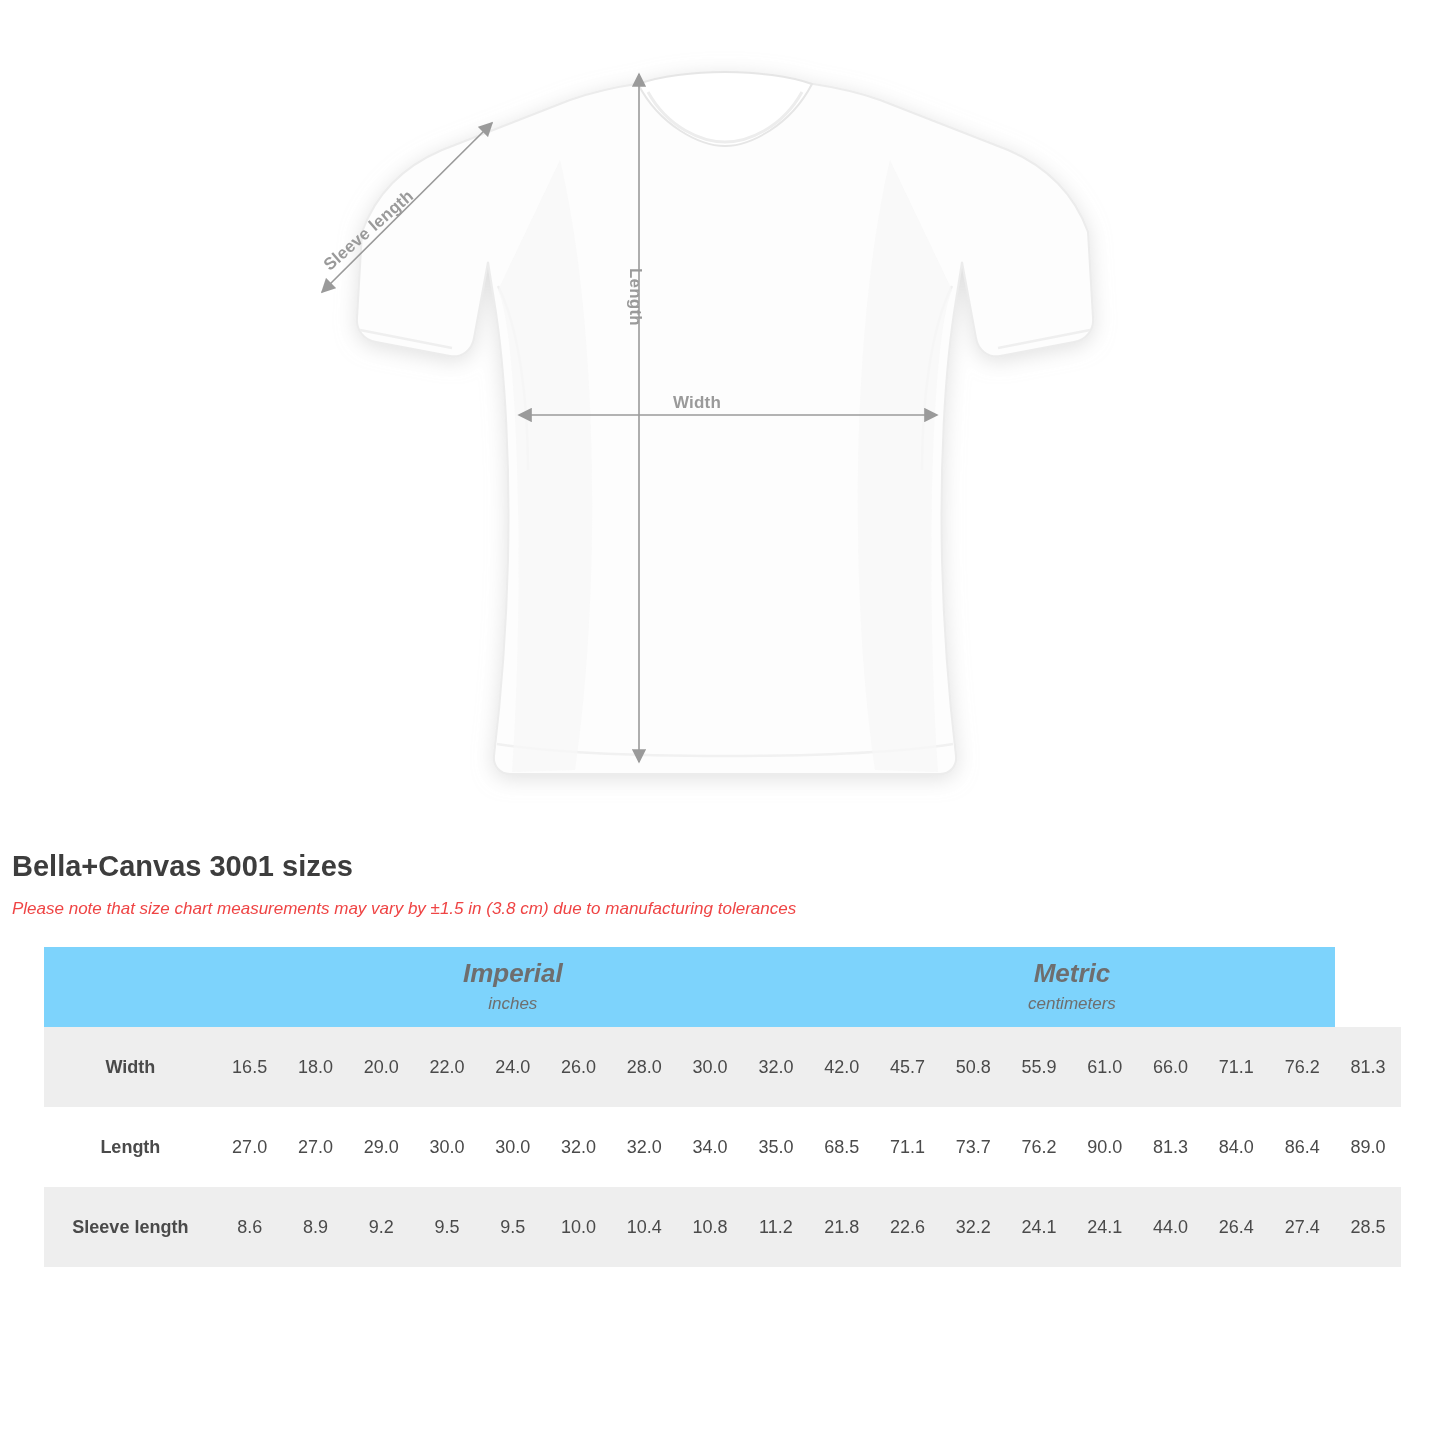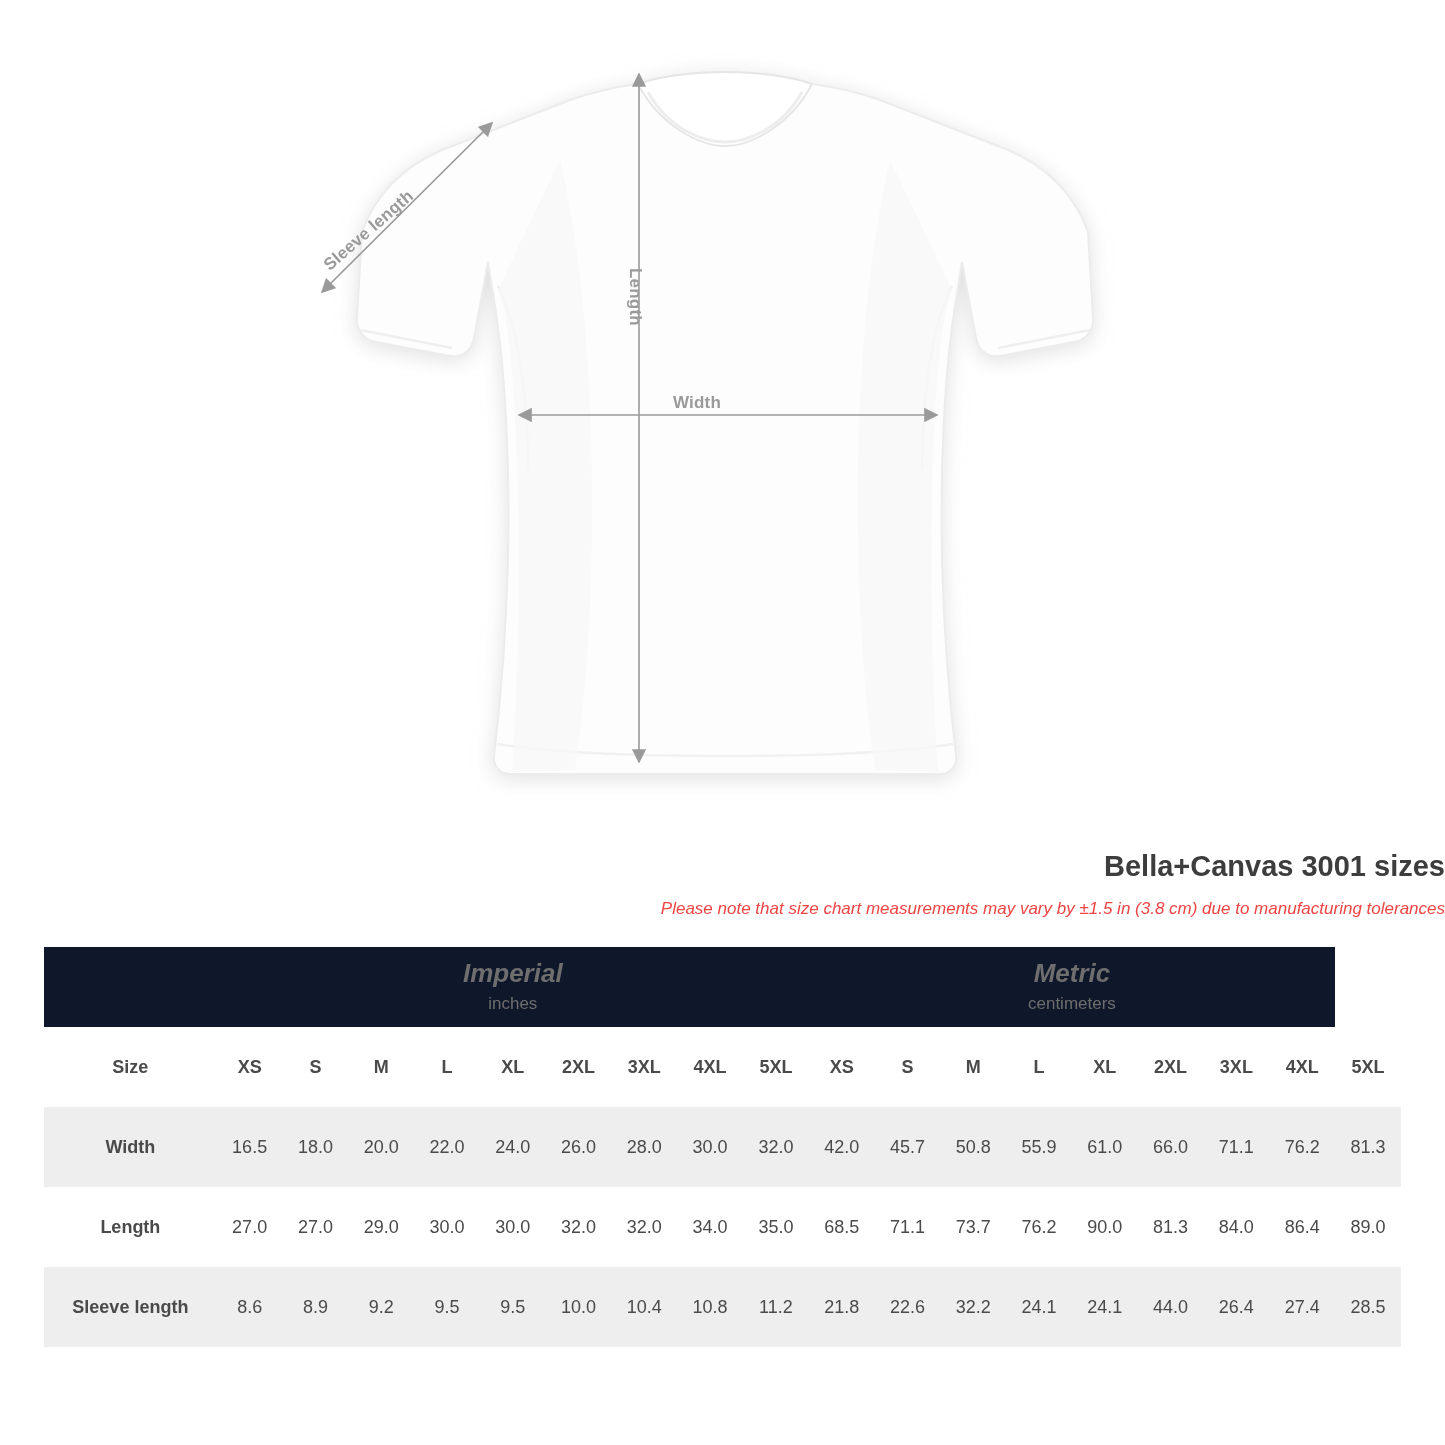--- a/index.html
+++ b/index.html
@@ -47,22 +47,23 @@
   }
   #label-sleeve {
     left: 333px;
     top: 255px;
     transform: rotate(-41deg);
     transform-origin: left bottom;
   }
 
   
   #title-block {
-    text-align: right;
+    text-align: left;
     margin-top: 30px;
+    margin-left: 12px;
   }
   #chart-title {
     font-size: 29px;
     font-weight: bold;
     color: #3d3d3d;
     margin: 0 0 16px 0;
   }
   #chart-note {
     font-size: 17px;
     font-style: italic;
@@ -86,33 +87,34 @@
   table.size-table th {
     text-align: center;
     vertical-align: middle;
     font-size: 18px;
     color: #4a4a4a;
     padding: 0;
     height: 80px;
     border: none;
   }
   .unit-head {
-    background: #0f172a;
+    background: #7dd3fc;
     height: 130px;
   }
   .unit-system {
     font-size: 26px;
     font-style: italic;
     font-weight: bold;
     color: #6e6e6e;
     display: block;
     line-height: 1.25;
   }
   .unit-unit {
     font-size: 17px;
+    font-style: italic;
     color: #6e6e6e;
     display: block;
     line-height: 1.6;
   }
   tr.row-size td {
     background: #ffffff;
   }
   tr.row-alt td {
     background: #eeeeee;
   }
@@ -243,41 +245,20 @@
         <td class="unit-head" colspan="9">
           <span class="unit-system">Imperial</span>
           <span class="unit-unit">inches</span>
         </td>
         <td class="unit-head" colspan="8">
           <span class="unit-system">Metric</span>
           <span class="unit-unit">centimeters</span>
         </td>
       </tr>
 
-      <tr class="row-size">
-        <td class="rowhead">Size</td>
-        <td class="sizecol">XS</td>
-        <td class="sizecol">S</td>
-        <td class="sizecol">M</td>
-        <td class="sizecol">L</td>
-        <td class="sizecol">XL</td>
-        <td class="sizecol">2XL</td>
-        <td class="sizecol">3XL</td>
-        <td class="sizecol">4XL</td>
-        <td class="sizecol">5XL</td>
-        <td class="sizecol">XS</td>
-        <td class="sizecol">S</td>
-        <td class="sizecol">M</td>
-        <td class="sizecol">L</td>
-        <td class="sizecol">XL</td>
-        <td class="sizecol">2XL</td>
-        <td class="sizecol">3XL</td>
-        <td class="sizecol">4XL</td>
-        <td class="sizecol">5XL</td>
-      </tr>
 
       <tr class="row-alt">
         <td class="rowhead">Width</td>
         <td>16.5</td>
         <td>18.0</td>
         <td>20.0</td>
         <td>22.0</td>
         <td>24.0</td>
         <td>26.0</td>
         <td>28.0</td>

